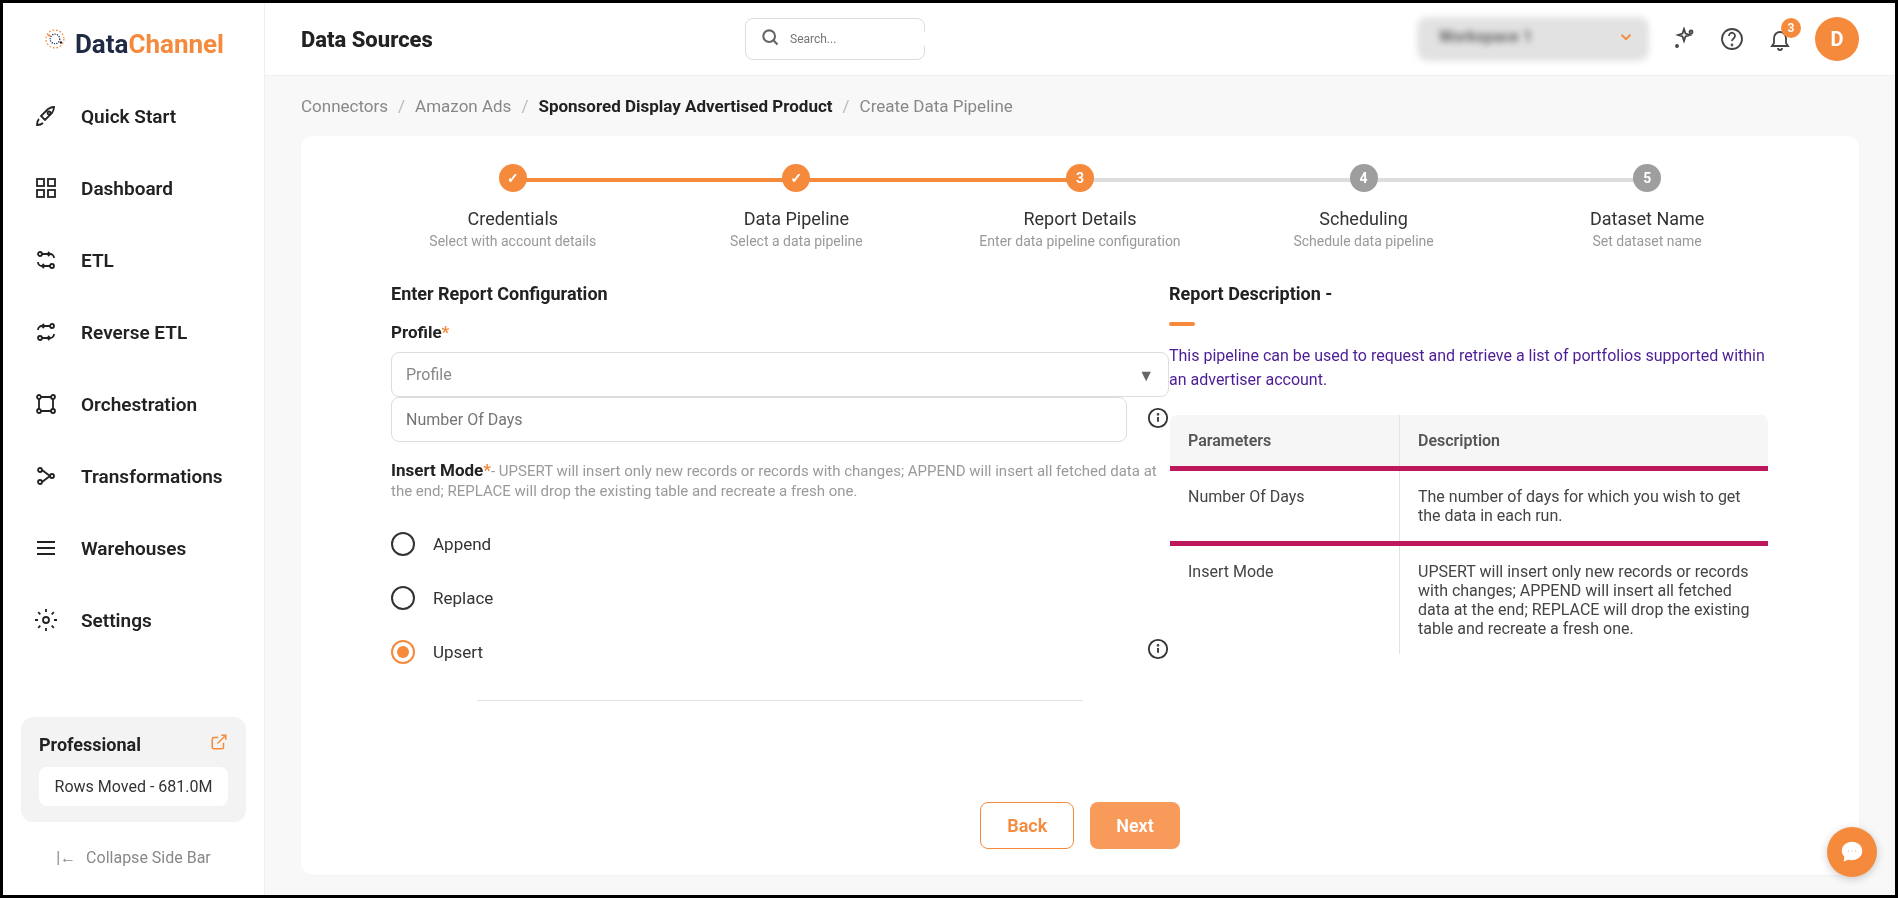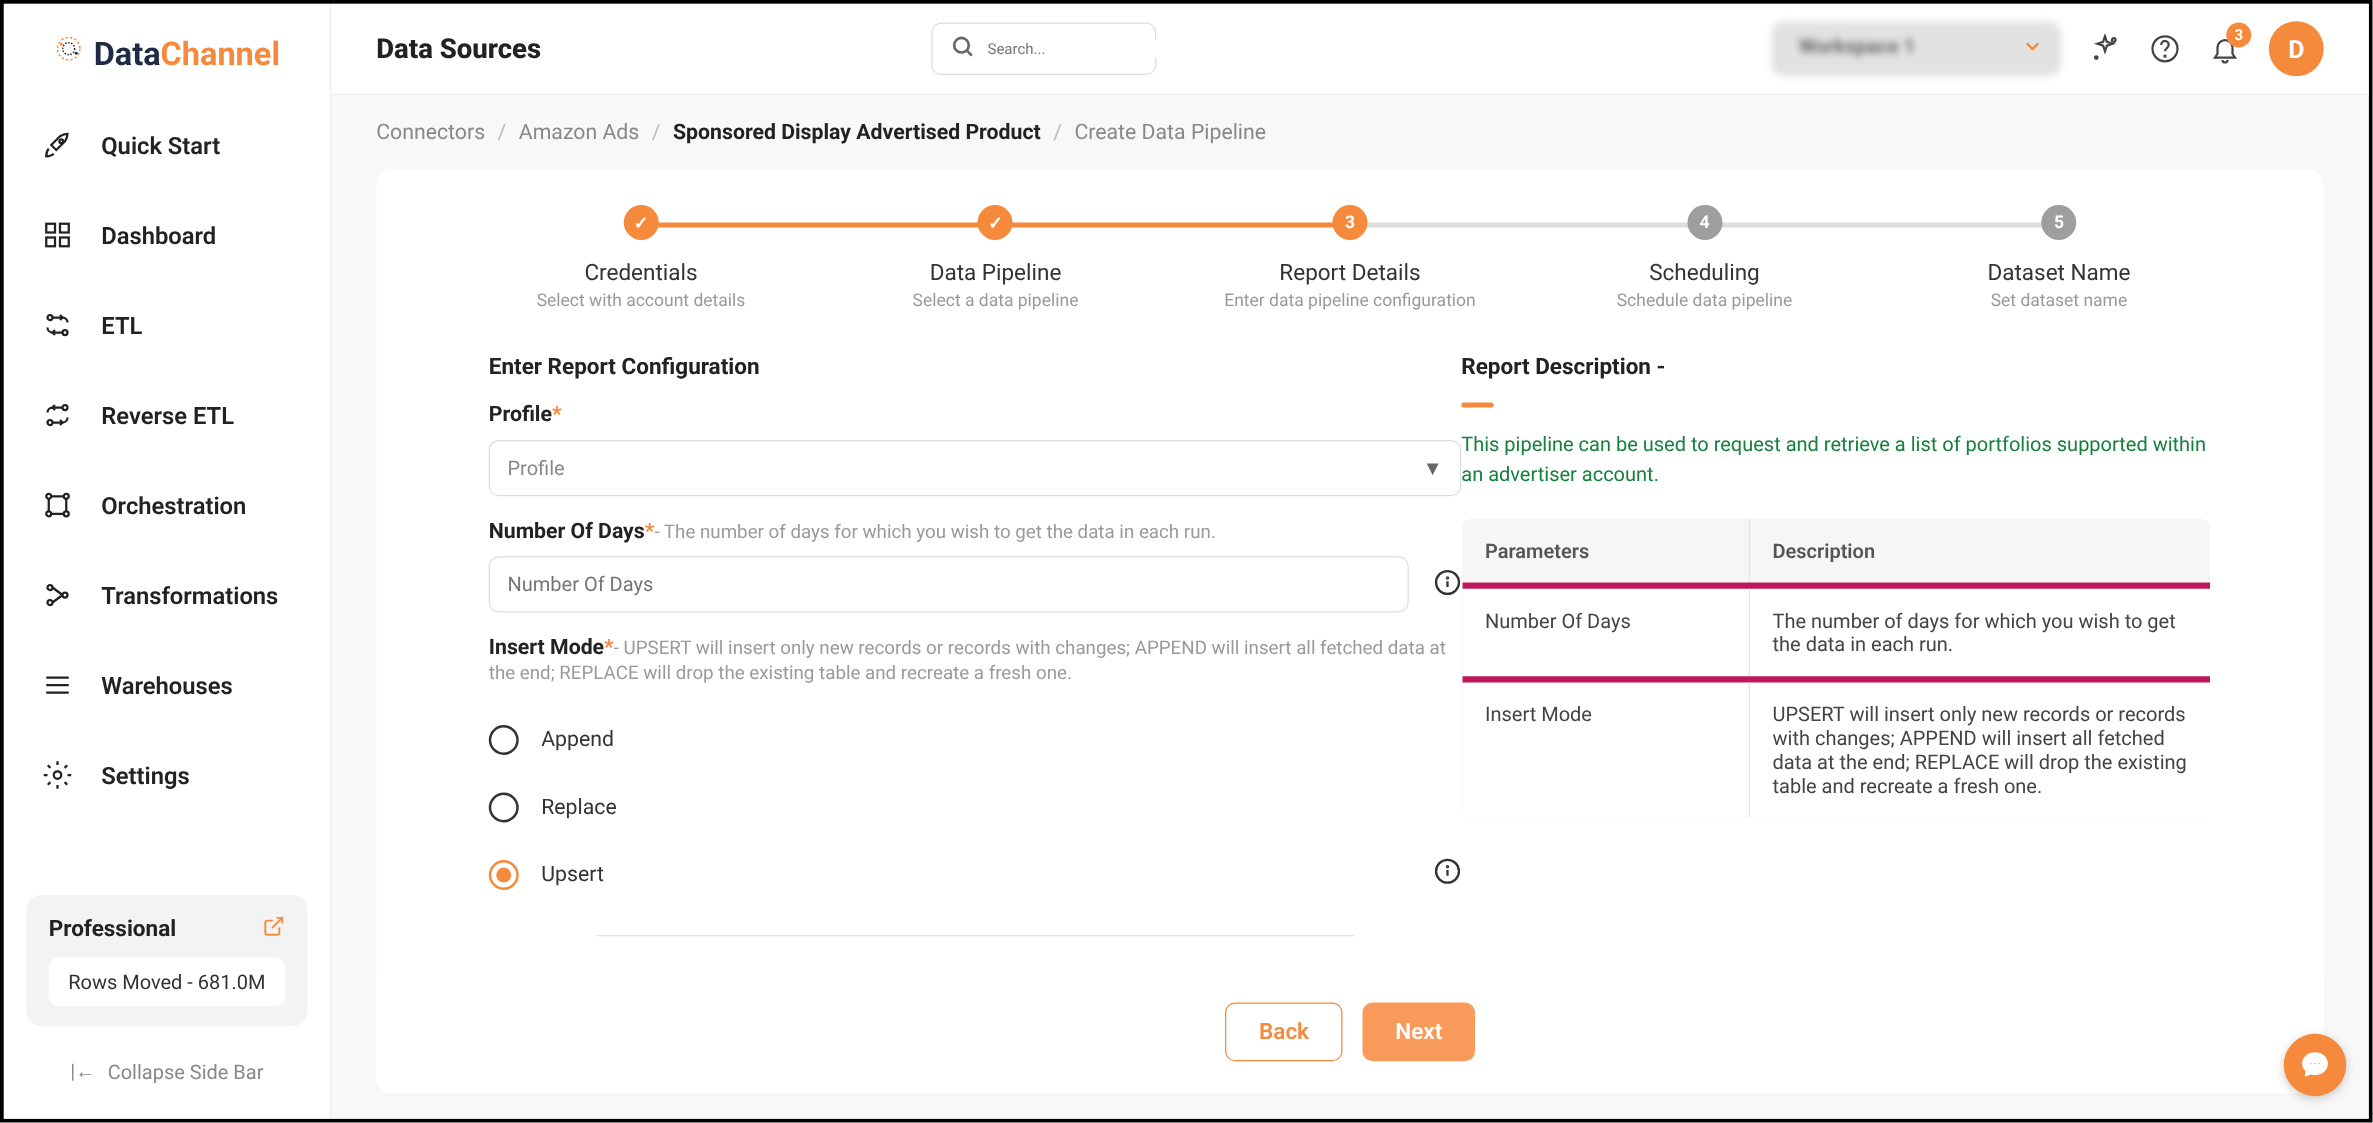--- a/index.html
+++ b/index.html
@@ -78,21 +78,21 @@
 
 .radios{display:flex;flex-direction:column;gap:30px;margin-top:22px}
 .radio-row{display:flex;align-items:center;gap:18px}
 .radio-outer{width:24px;height:24px;border:2px solid #333;border-radius:50%;display:flex;align-items:center;justify-content:center}
 .radio-row.selected .radio-outer{border-color:#f58a3c}
 .radio-inner{width:12px;height:12px;border-radius:50%;background:transparent}
 .radio-row.selected .radio-inner{background:#f58a3c}
 .radio-label{font-size:17px;color:#333}
 
 .desc-underline{width:26px;height:4px;background:#f58a3c;border-radius:2px;margin-top:6px;margin-bottom:18px}
-.desc-text{color:#15803d;font-size:16px;line-height:1.5;margin-bottom:22px}
+.desc-text{color:#4c1d95;font-size:16px;line-height:1.5;margin-bottom:22px}
 .param-table{border:1px solid #e3e3e3;border-radius:8px;overflow:hidden;width:100%;border-collapse:collapse}
 .param-table th,.param-table td{padding:16px 18px;text-align:left;border-bottom:5px solid #be185d;vertical-align:top}
 .param-table th{background:#f6f6f6;font-weight:600;color:#555;font-size:16px}
 .param-table td{font-size:16px;color:#444}
 .param-table td:first-child{border-right:1px solid #e3e3e3;width:230px}
 .param-table th:first-child{border-right:1px solid #e3e3e3}
 .param-table tr:last-child td{border-bottom:none}
 
 .divider{height:1px;background:#e3e3e3;margin:36px auto 0;width:78%}
 
@@ -317,21 +317,20 @@
       <div class="form-area">
         <div class="left-col">
           <div class="sect-title">Enter Report Configuration</div>
 
           <div class="fld-label"><span>Profile</span><span class="req">*</span></div>
           <div class="select">
             <span>Profile</span>
             <span class="chev">▼</span>
           </div>
 
-          <div class="fld-label"><span>Number Of Days</span><span class="req">*</span><span class="fld-hint">- The number of days for which you wish to get the data in each run.</span></div>
           <div class="input-row">
             <input class="input" placeholder="Number Of Days" style="">
             <span class="info-icon"><svg width="22" height="22" viewBox="0 0 24 24" fill="none" stroke="#333" stroke-width="2">
                   <circle cx="12" cy="12" r="10"></circle>
                   <path d="M12 16v-5"></path>
                   <circle cx="12" cy="8" r="0.5" fill="#333"></circle>
                 </svg></span>
           </div>
 
           <div class="fld-label"><span>Insert Mode</span><span class="req">*</span><span class="fld-hint">- UPSERT will insert only new records or records with changes; APPEND will insert all fetched data at the end; REPLACE will drop the existing table and recreate a fresh one.</span></div>

